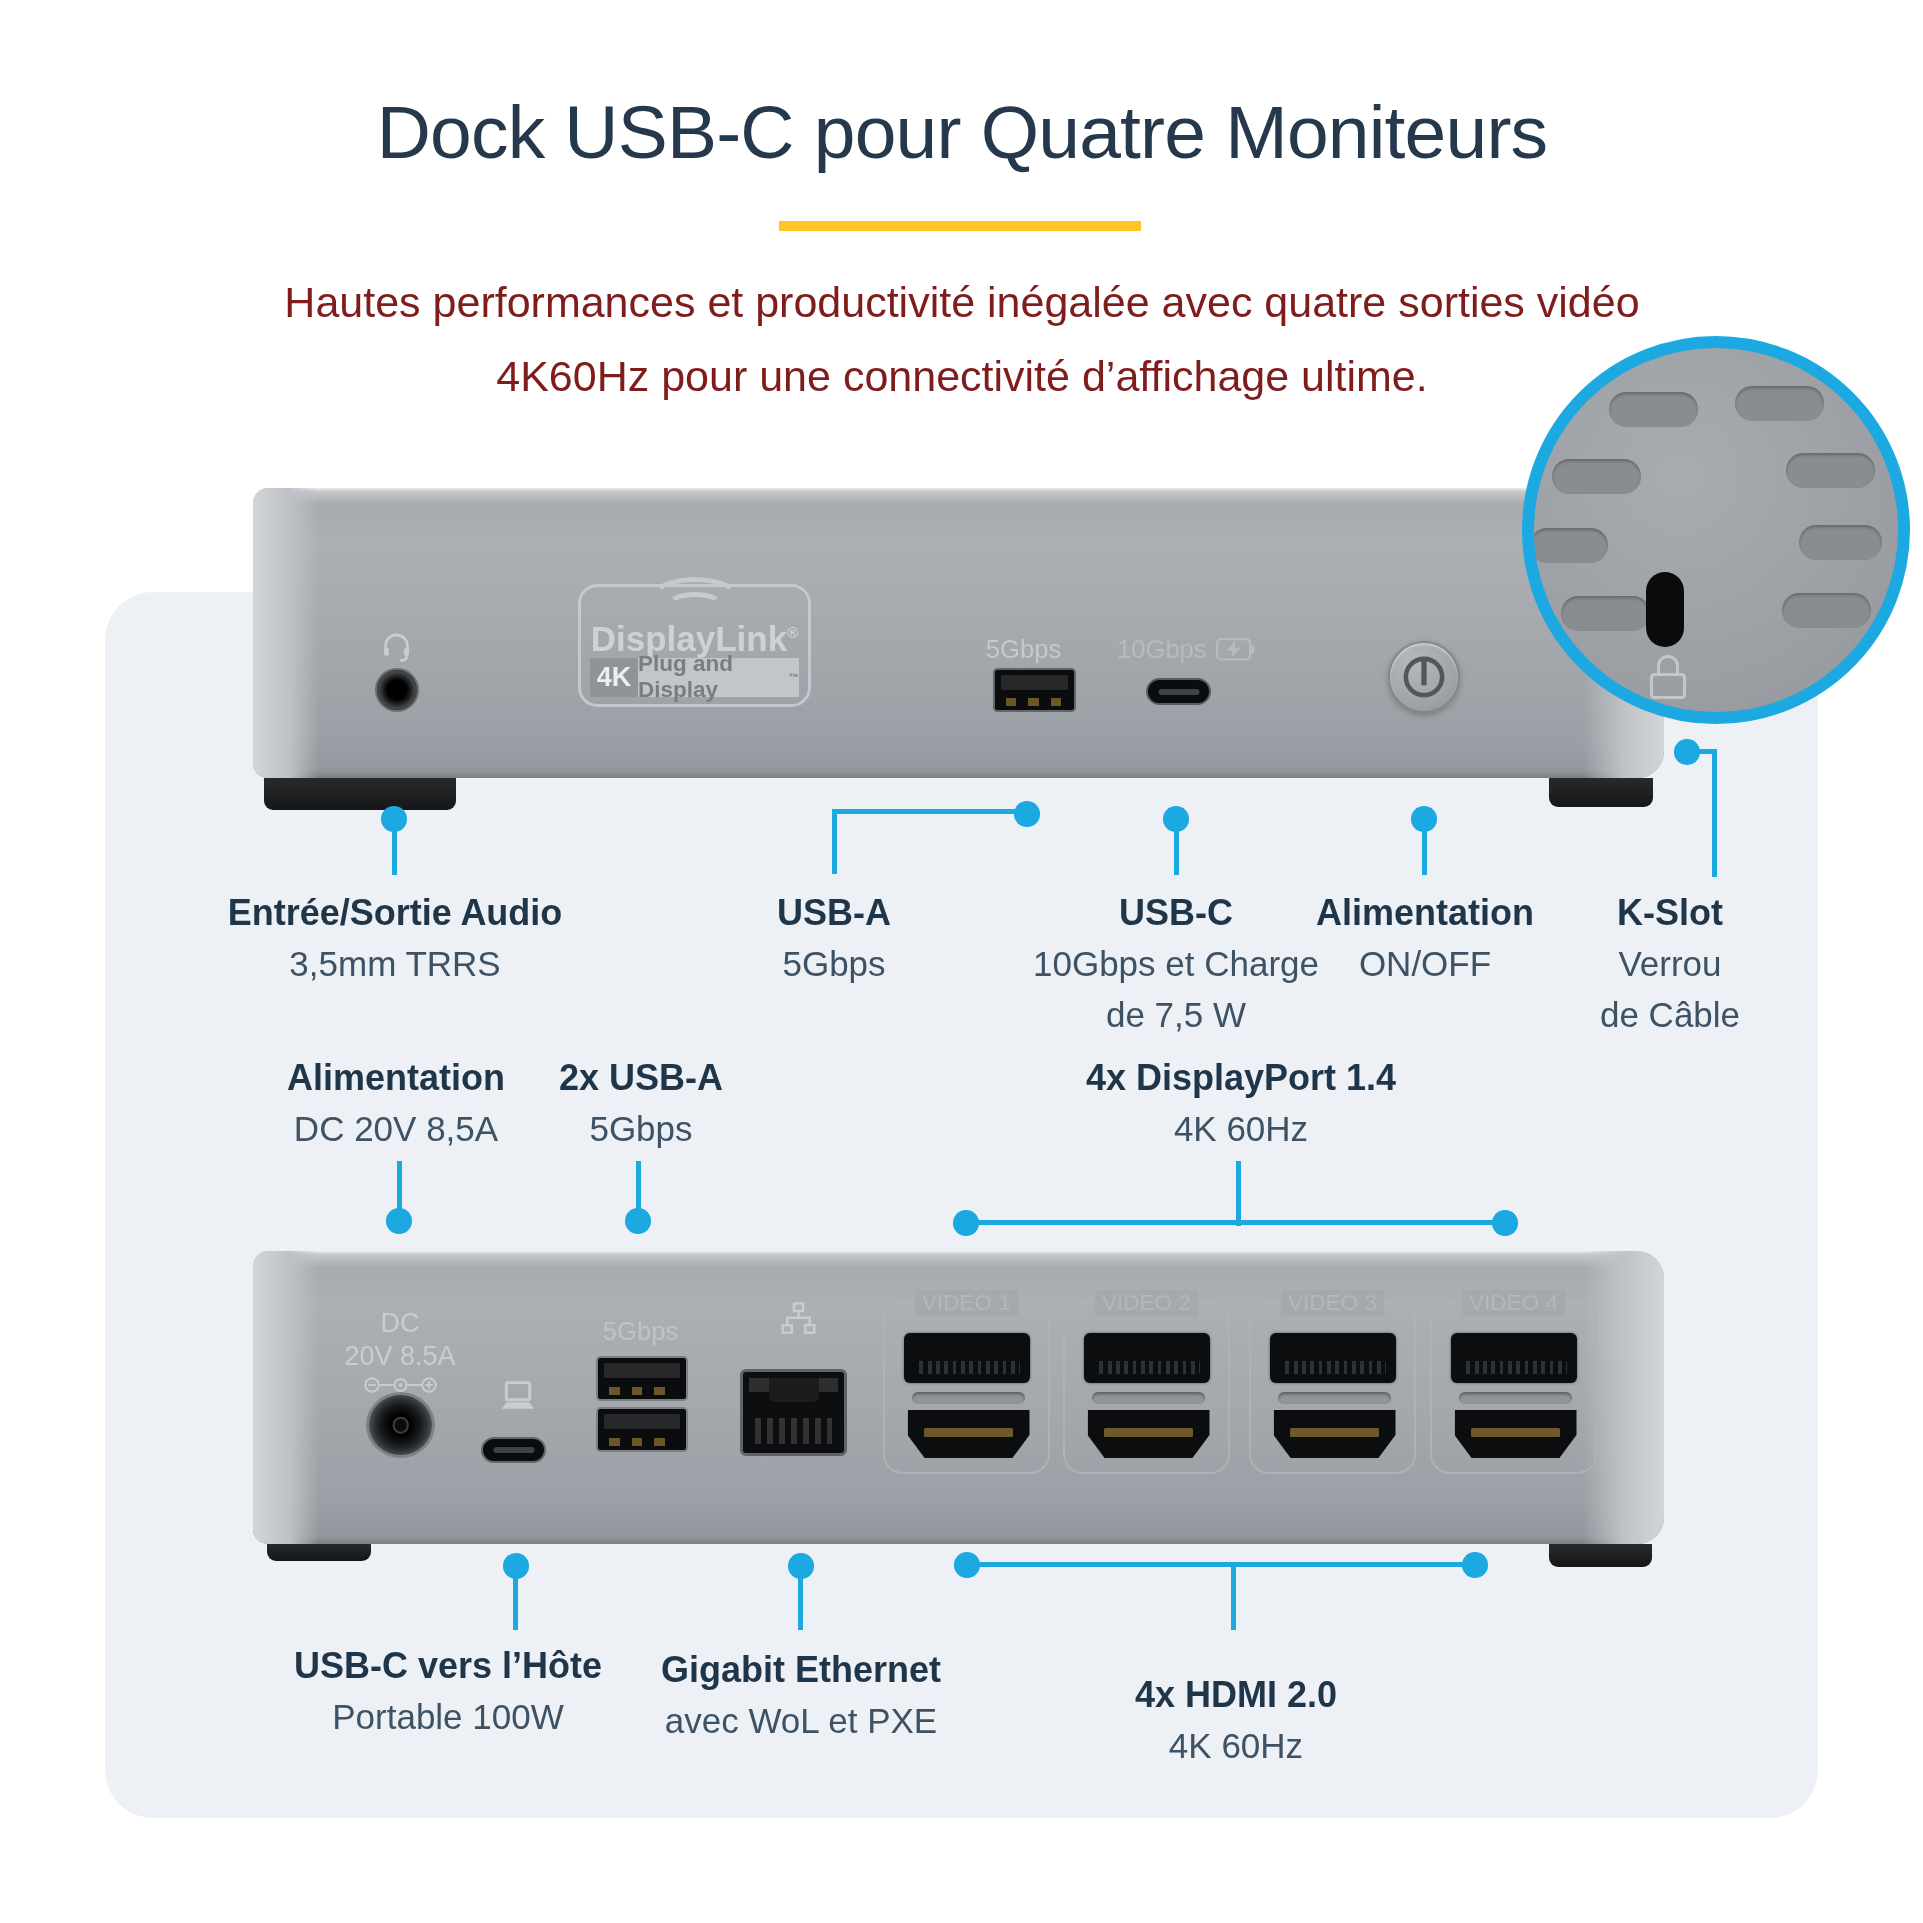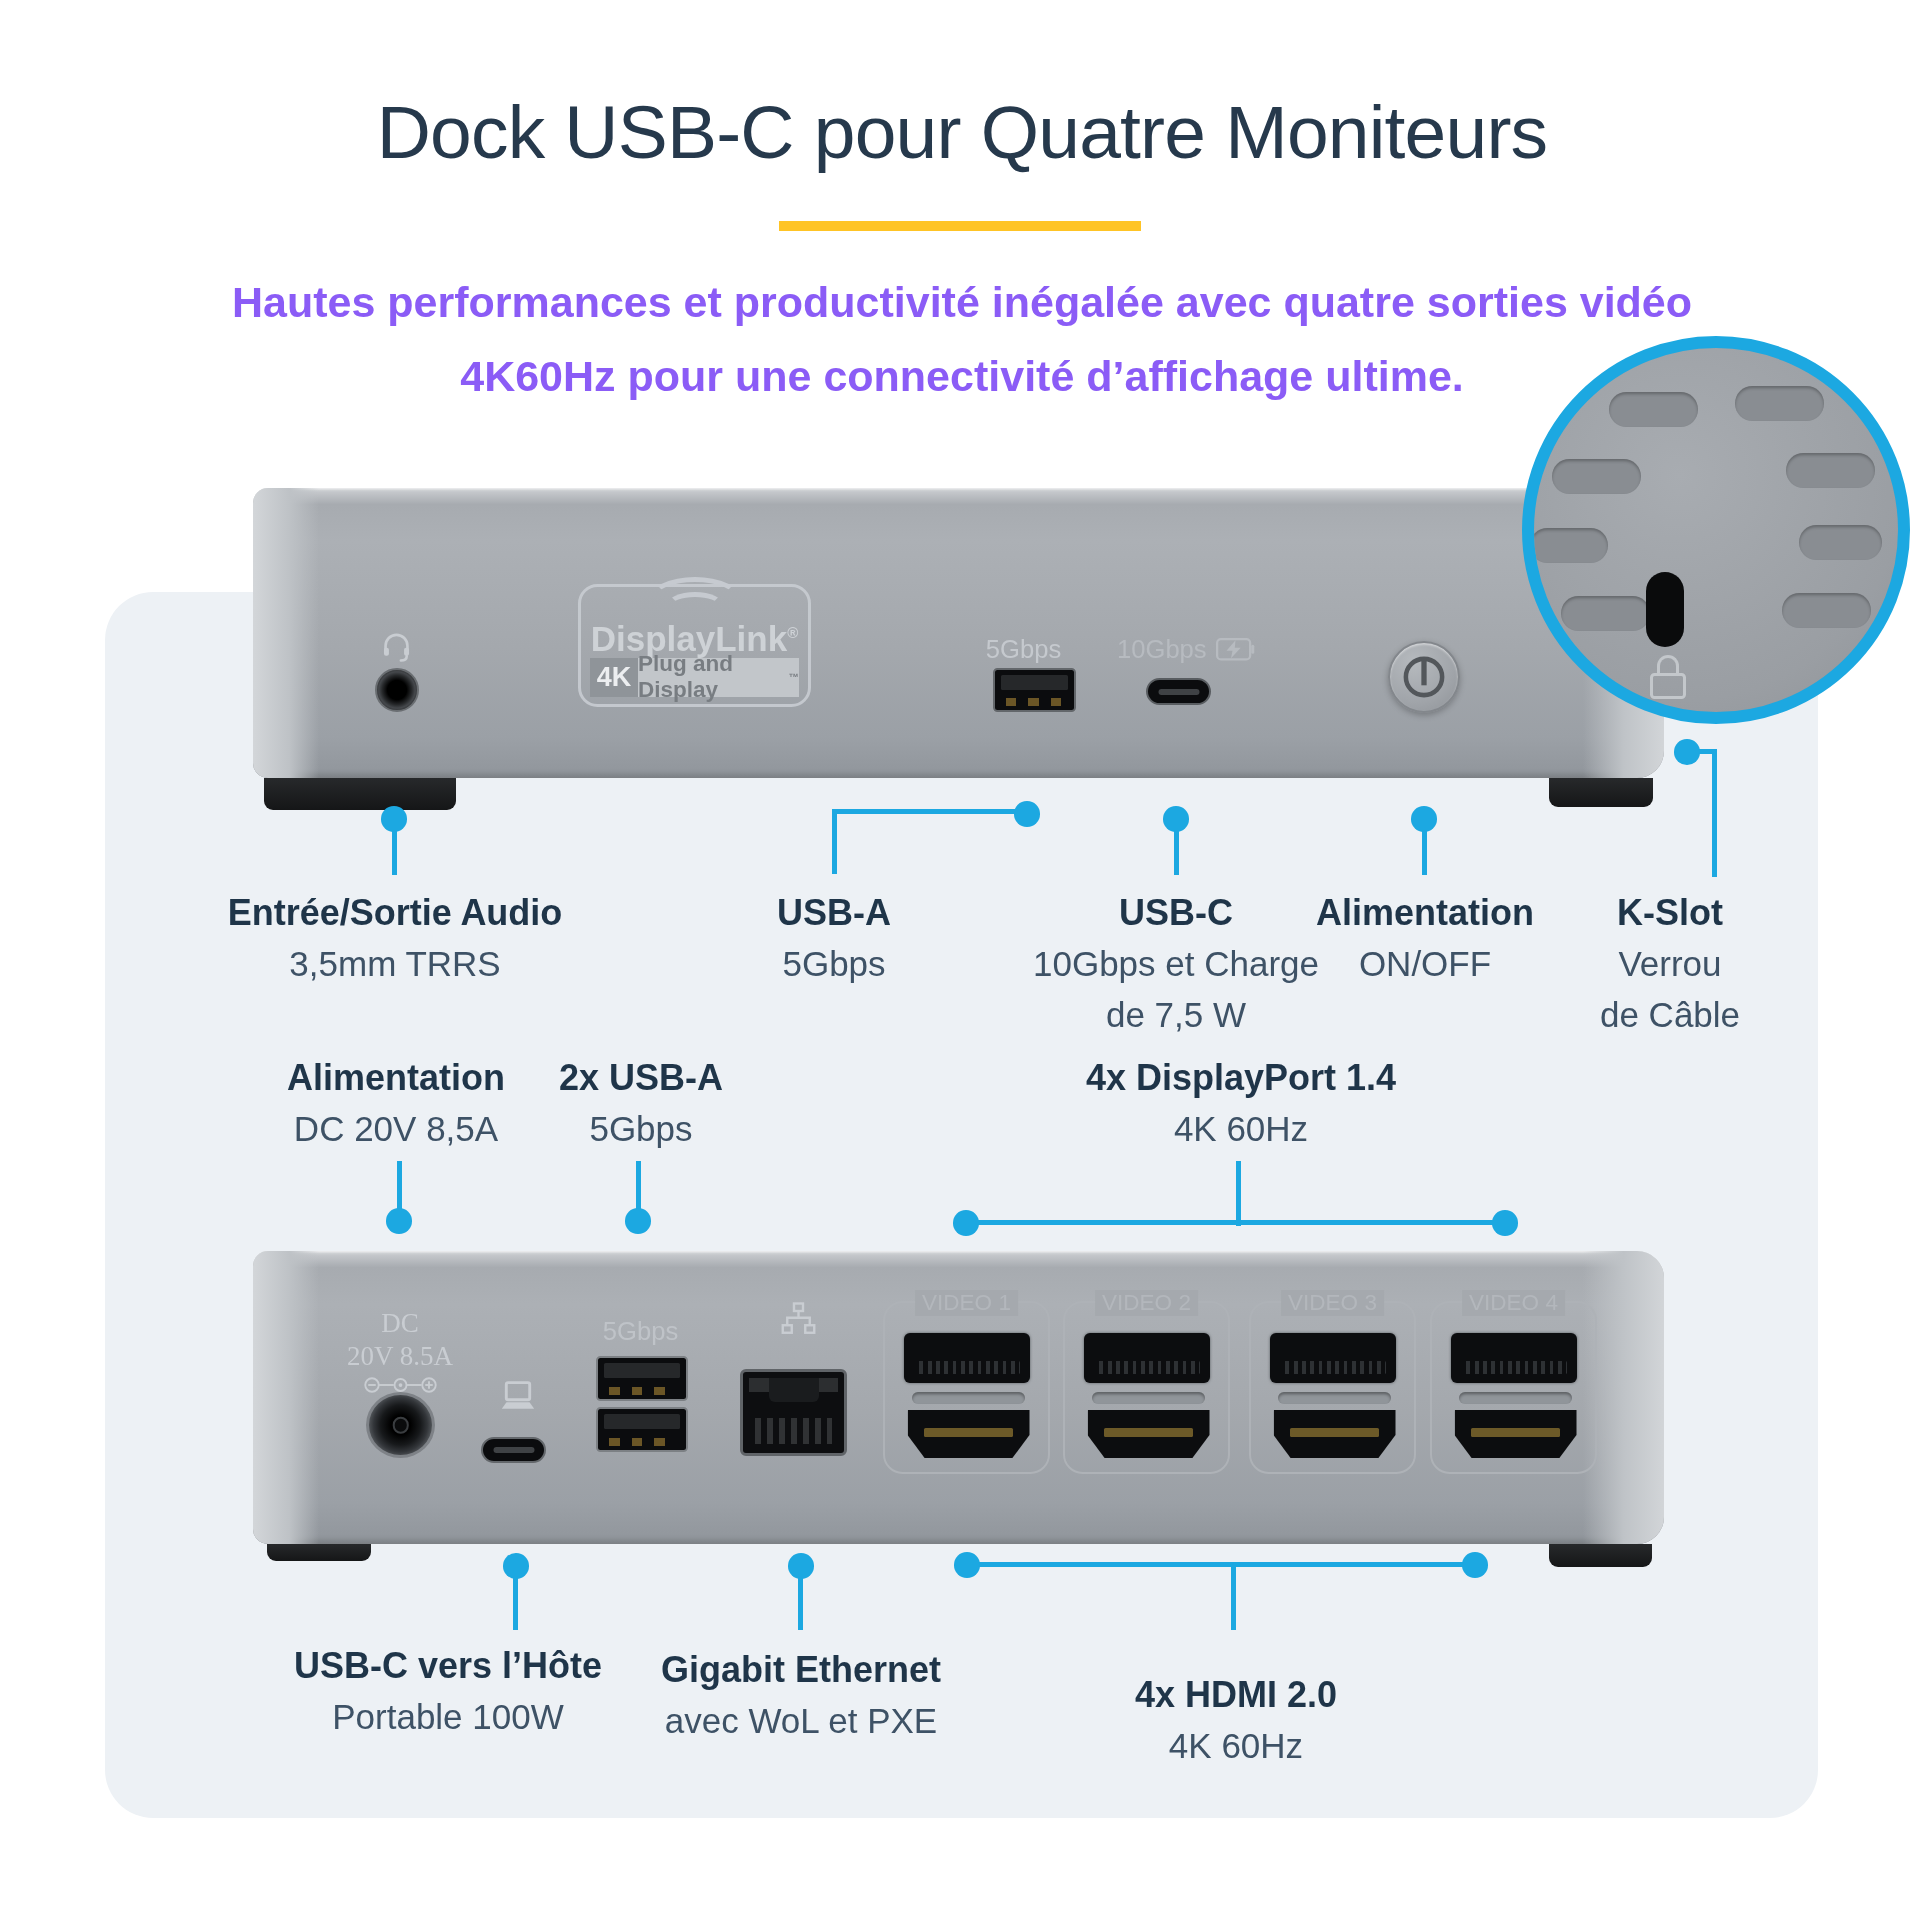--- a/index.html
+++ b/index.html
@@ -11,21 +11,21 @@
   html,body{margin:0;padding:0;}
   body{width:1924px;height:1924px;position:relative;overflow:hidden;background:#fff;
        font-family:"Liberation Sans", sans-serif;}
   .abs{position:absolute;}
 
   
   .title{position:absolute;left:0;top:89px;width:1924px;margin:0;text-align:center;
          font-size:75px;font-weight:400;color:var(--navy);letter-spacing:-0.8px;}
   .divider{position:absolute;left:779px;top:221px;width:362px;height:9.8px;background:var(--yellow);}
   .subtitle{position:absolute;left:0;top:265px;width:1924px;margin:0;text-align:center;
-            font-size:43px;line-height:74px;color:#8b5cf6;font-weight:700;}
+            font-size:43px;line-height:74px;color:#7f1d1d;font-weight:400;}
   .subtitle span{display:block;}
 
   
   .panel{position:absolute;left:105px;top:592px;width:1713px;height:1226px;
          background:var(--panel);border-radius:48px;}
 
   
   .dock{position:absolute;left:253px;width:1411px;
         background:linear-gradient(180deg,#D6D9DC 0,#C3C6CA 4.5px,#A7ABB0 16.5px,#ACB0B5 53px,
                    #A4A8AD 55%,#9BA0A6 86%,#90959B 100%);
@@ -262,21 +262,21 @@
 <div class="dot" style="left:625px;top:1208px;"></div>
 <div class="lv" style="left:1236px;top:1161px;height:65px;"></div>
 <div class="lh" style="left:966px;top:1220px;width:539px;"></div>
 <div class="dot" style="left:953px;top:1210px;"></div>
 <div class="dot" style="left:1492px;top:1210px;"></div>
 
 <div class="dock" style="top:1251px;height:293px;">
   <div class="capL"></div>
   <div class="capR"></div>
 
-  <div class="etch" style="left:87px;top:56px;width:120px;font-size:27px;line-height:33px;color:#C9CDD2;font-family:Liberation Serif, serif;">
+  <div class="etch" style="left:87px;top:56px;width:120px;font-size:27px;line-height:33px;color:#C9CDD2;">
     <div>DC</div>
     <div>20V 8.5A</div>
   </div>
   <svg class="abs" style="left:110px;top:125px;" width="75" height="18" viewBox="0 0 100 24">
     <circle cx="12" cy="12" r="9" fill="none" stroke="#C9CDD2" stroke-width="2.5"></circle>
     <line x1="7" y1="12" x2="17" y2="12" stroke="#C9CDD2" stroke-width="2.5"></line>
     <line x1="21" y1="12" x2="41" y2="12" stroke="#C9CDD2" stroke-width="2.5"></line>
     <circle cx="50" cy="12" r="8" fill="none" stroke="#C9CDD2" stroke-width="2.5"></circle>
     <circle cx="50" cy="12" r="2.5" fill="#C9CDD2"></circle>
     <line x1="58" y1="12" x2="78" y2="12" stroke="#C9CDD2" stroke-width="2.5"></line>

